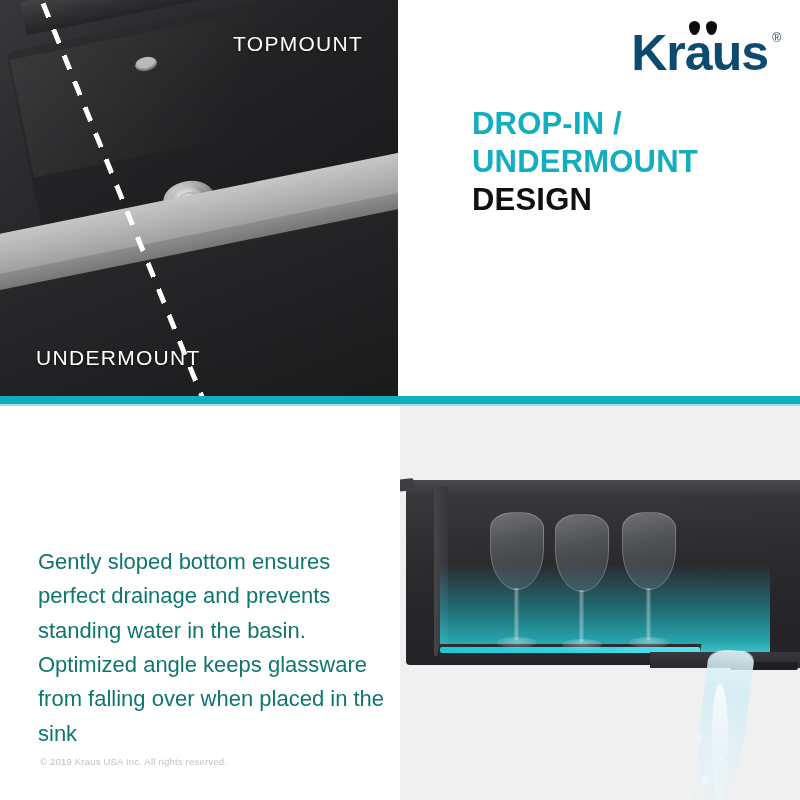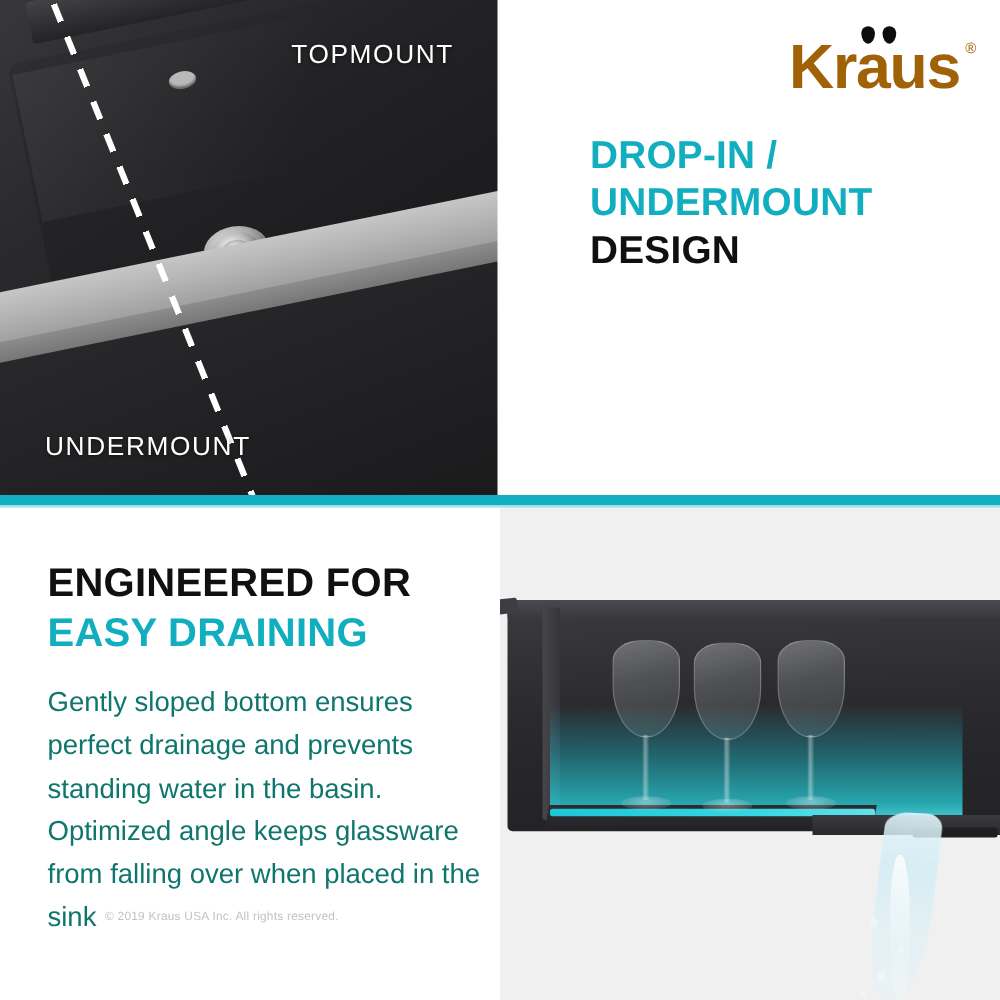--- a/index.html
+++ b/index.html
@@ -169,21 +169,21 @@
   #label-topmount   { left:233px; top:32px; }
   #label-undermount { left:36px;  top:346px; }
 
   #brand-logo {
     position:absolute; left:566px_; right:32px; top:28px;
     text-align:right;
     font-family:"Liberation Sans", sans-serif;
     font-weight:bold;
     font-size:50px;
     letter-spacing:-1px;
-    color:#a16207;
+    color:#0c4a6e;
     line-height:1;
     white-space:nowrap;
   }
   #brand-logo .logo-word { position:relative; display:inline-block; }
   #brand-logo .reg {
     position:absolute; right:-13px; top:4px;
     font-size:12px; font-weight:normal; letter-spacing:0;
   }
   
   #brand-logo .drops {
@@ -223,22 +223,22 @@
   
   .head-block-2 { position:absolute; left:38px; top:446px; width:350px; }
   .head-line-2 {
     font-size:32px; font-weight:bold; line-height:1.26; letter-spacing:.2px;
   }
   .body-copy-2 {
     position:absolute; left:38px; top:545px; width:348px;
     font-size:22px; line-height:1.56; color:#0f766e;
   }
   #copyright {
-    position:absolute; left:40px; top:728px;
-    font-size:9.5px; color:#c2c2c2; letter-spacing:.2px;margin-left:44px;
+    position:absolute; left:40px; top:756px;
+    font-size:9.5px; color:#c2c2c2; letter-spacing:.2px;
   }
 
   
   #drain-scene { position:absolute; inset:0; background:#f0f0f0; }
 
   .sink-cut {
     position:absolute; left:6px; top:76px; width:400px; height:185px;
     background:linear-gradient(178deg,#3c3c3f 0%, #333336 22%, #2b2b2e 45%, #26262a 70%, #232327 100%);
     border-radius:0 0 4px 4px;
   }
@@ -373,24 +373,20 @@
     <div class="head-line head-black">DESIGN</div>
   </div>
 
 
   <div id="divider-v"></div>
   <div id="divider-h"></div>
   <div id="divider-h-soft"></div>
 
   <div class="quad" id="quad-bl"></div>
 
-  <div class="head-block-2">
-    <div class="head-line-2 head-black">ENGINEERED FOR</div>
-    <div class="head-line-2 head-teal">EASY DRAINING</div>
-  </div>
 
   <div class="body-copy-2">Gently sloped bottom ensures perfect drainage and prevents standing water in the basin. Optimized angle keeps glassware from falling over when placed in the sink</div>
   <div id="copyright">© 2019 Kraus USA Inc. All rights reserved.</div>
 
   <div class="quad" id="quad-br">
     <div id="drain-scene">
       <div class="sink-cut"></div>
       <div class="sink-cut-top"></div>
       <div class="lip-tab"></div>
       <div class="lip-wall"></div>

